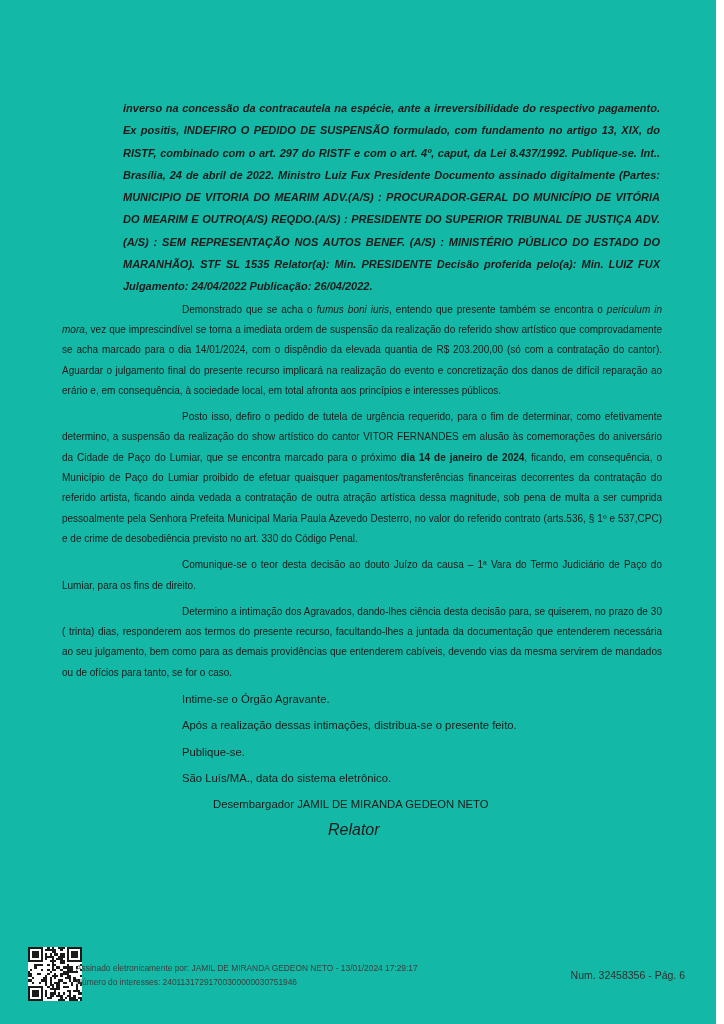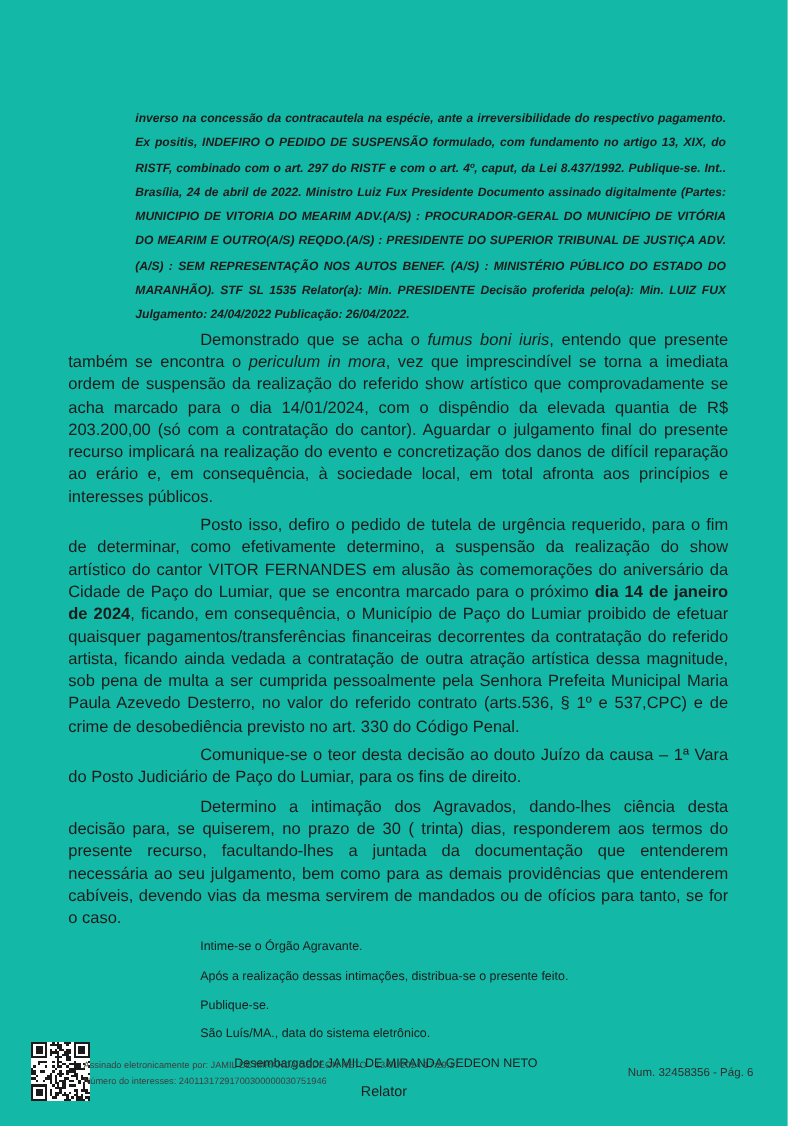--- a/index.html
+++ b/index.html
@@ -26,44 +26,45 @@
     margin: 0 0 0 61px;
     width: 537px;
     font-size: 11px;
     line-height: 22.3px;
     font-weight: bold;
     font-style: italic;
     text-align: justify;
     margin-bottom: 2px;
   }
   .para {
-    font-size: 15px;
+    font-size: 10px;
     line-height: 20.3px;
     text-align: justify;
     text-indent: 120px;
     margin: 0 0 6px 0;
   }
   .single {
     font-size: 11.3px;
     line-height: 20.3px;
     text-indent: 120px;
     margin: 0 0 6px 0;
   }
   .bold { font-weight: normal; }
   .seg-italic { font-style: italic; }
   .seg-bold { font-weight: bold; }
   .sig-name {
     font-size: 11.3px;
     line-height: 20.3px;
     margin: 6px 0 0 151px;
   }
   .sig-role {
-    font-size: 13px;
+    font-size: 16px;
     line-height: 20.3px;
     margin: 5px 0 0 266px;
+    font-style: italic;
   }
   .a4-note {
     font-size: 11.3px;
     line-height: 20.3px;
     margin: 5px 0 0 0;
   }
   .qr-box {
     position: absolute;
     left: 28px;
     top: 947px;
@@ -94,21 +95,21 @@
 
 <div class="page">
   <div class="content">
 
     <p class="quote">inverso na concessão da contracautela na espécie, ante a irreversibilidade do respectivo pagamento. Ex positis, INDEFIRO O PEDIDO DE SUSPENSÃO formulado, com fundamento no artigo 13, XIX, do RISTF, combinado com o art. 297 do RISTF e com o art. 4º, caput, da Lei 8.437/1992. Publique-se. Int.. Brasília, 24 de abril de 2022. Ministro Luiz Fux Presidente Documento assinado digitalmente (Partes: MUNICIPIO DE VITORIA DO MEARIM ADV.(A/S) : PROCURADOR-GERAL DO MUNICÍPIO DE VITÓRIA DO MEARIM E OUTRO(A/S) REQDO.(A/S) : PRESIDENTE DO SUPERIOR TRIBUNAL DE JUSTIÇA ADV.(A/S) : SEM REPRESENTAÇÃO NOS AUTOS BENEF. (A/S) : MINISTÉRIO PÚBLICO DO ESTADO DO MARANHÃO). STF SL 1535 Relator(a): Min. PRESIDENTE Decisão proferida pelo(a): Min. LUIZ FUX Julgamento: 24/04/2022 Publicação: 26/04/2022.</p>
 
     <p class="para"><span>Demonstrado que se acha o </span><span class="seg-italic">fumus boni iuris</span><span>, entendo que presente também se encontra o </span><span class="seg-italic">periculum in mora</span><span>, vez que imprescindível se torna a imediata ordem de suspensão da realização do referido show artístico que comprovadamente se acha marcado para o dia 14/01/2024, com o dispêndio da elevada quantia de R$ 203.200,00 (só com a contratação do cantor). Aguardar o julgamento final do presente recurso implicará na realização do evento e concretização dos danos de difícil reparação ao erário e, em consequência, à sociedade local, em total afronta aos princípios e interesses públicos.</span></p>
 
     <p class="para"><span>Posto isso, defiro o pedido de tutela de urgência requerido, para o fim de determinar, como efetivamente determino, a suspensão da realização do show artístico do cantor VITOR FERNANDES em alusão às comemorações do aniversário da Cidade de Paço do Lumiar, que se encontra marcado para o próximo </span><span class="seg-bold">dia 14 de janeiro de 2024</span><span>, ficando, em consequência, o Município de Paço do Lumiar proibido de efetuar quaisquer pagamentos/transferências financeiras decorrentes da contratação do referido artista, ficando ainda vedada a contratação de outra atração artística dessa magnitude, sob pena de multa a ser cumprida pessoalmente pela Senhora Prefeita Municipal Maria Paula Azevedo Desterro, no valor do referido contrato (arts.536, § 1º e 537,CPC) e de crime de desobediência previsto no art. 330 do Código Penal.</span></p>
 
-    <p class="para">Comunique-se o teor desta decisão ao douto Juízo da causa – 1ª Vara do Posto Judiciário de Paço do Lumiar, para os fins de direito.</p>
+    <p class="para">Comunique-se o teor desta decisão ao douto Juízo da causa – 1ª Vara do Termo Judiciário de Paço do Lumiar, para os fins de direito.</p>
 
     <p class="para">Determino a intimação dos Agravados, dando-lhes ciência desta decisão para, se quiserem, no prazo de 30 ( trinta) dias, responderem aos termos do presente recurso, facultando-lhes a juntada da documentação que entenderem necessária ao seu julgamento, bem como para as demais providências que entenderem cabíveis, devendo vias da mesma servirem de mandados ou de ofícios para tanto, se for o caso.</p>
 
     <p class="single">Intime-se o Órgão Agravante.</p>
 
     <p class="single">Após a realização dessas intimações, distribua-se o presente feito.</p>
 
     <p class="single bold">Publique-se.</p>
 
     <p class="single">São Luís/MA., data do sistema eletrônico.</p>

